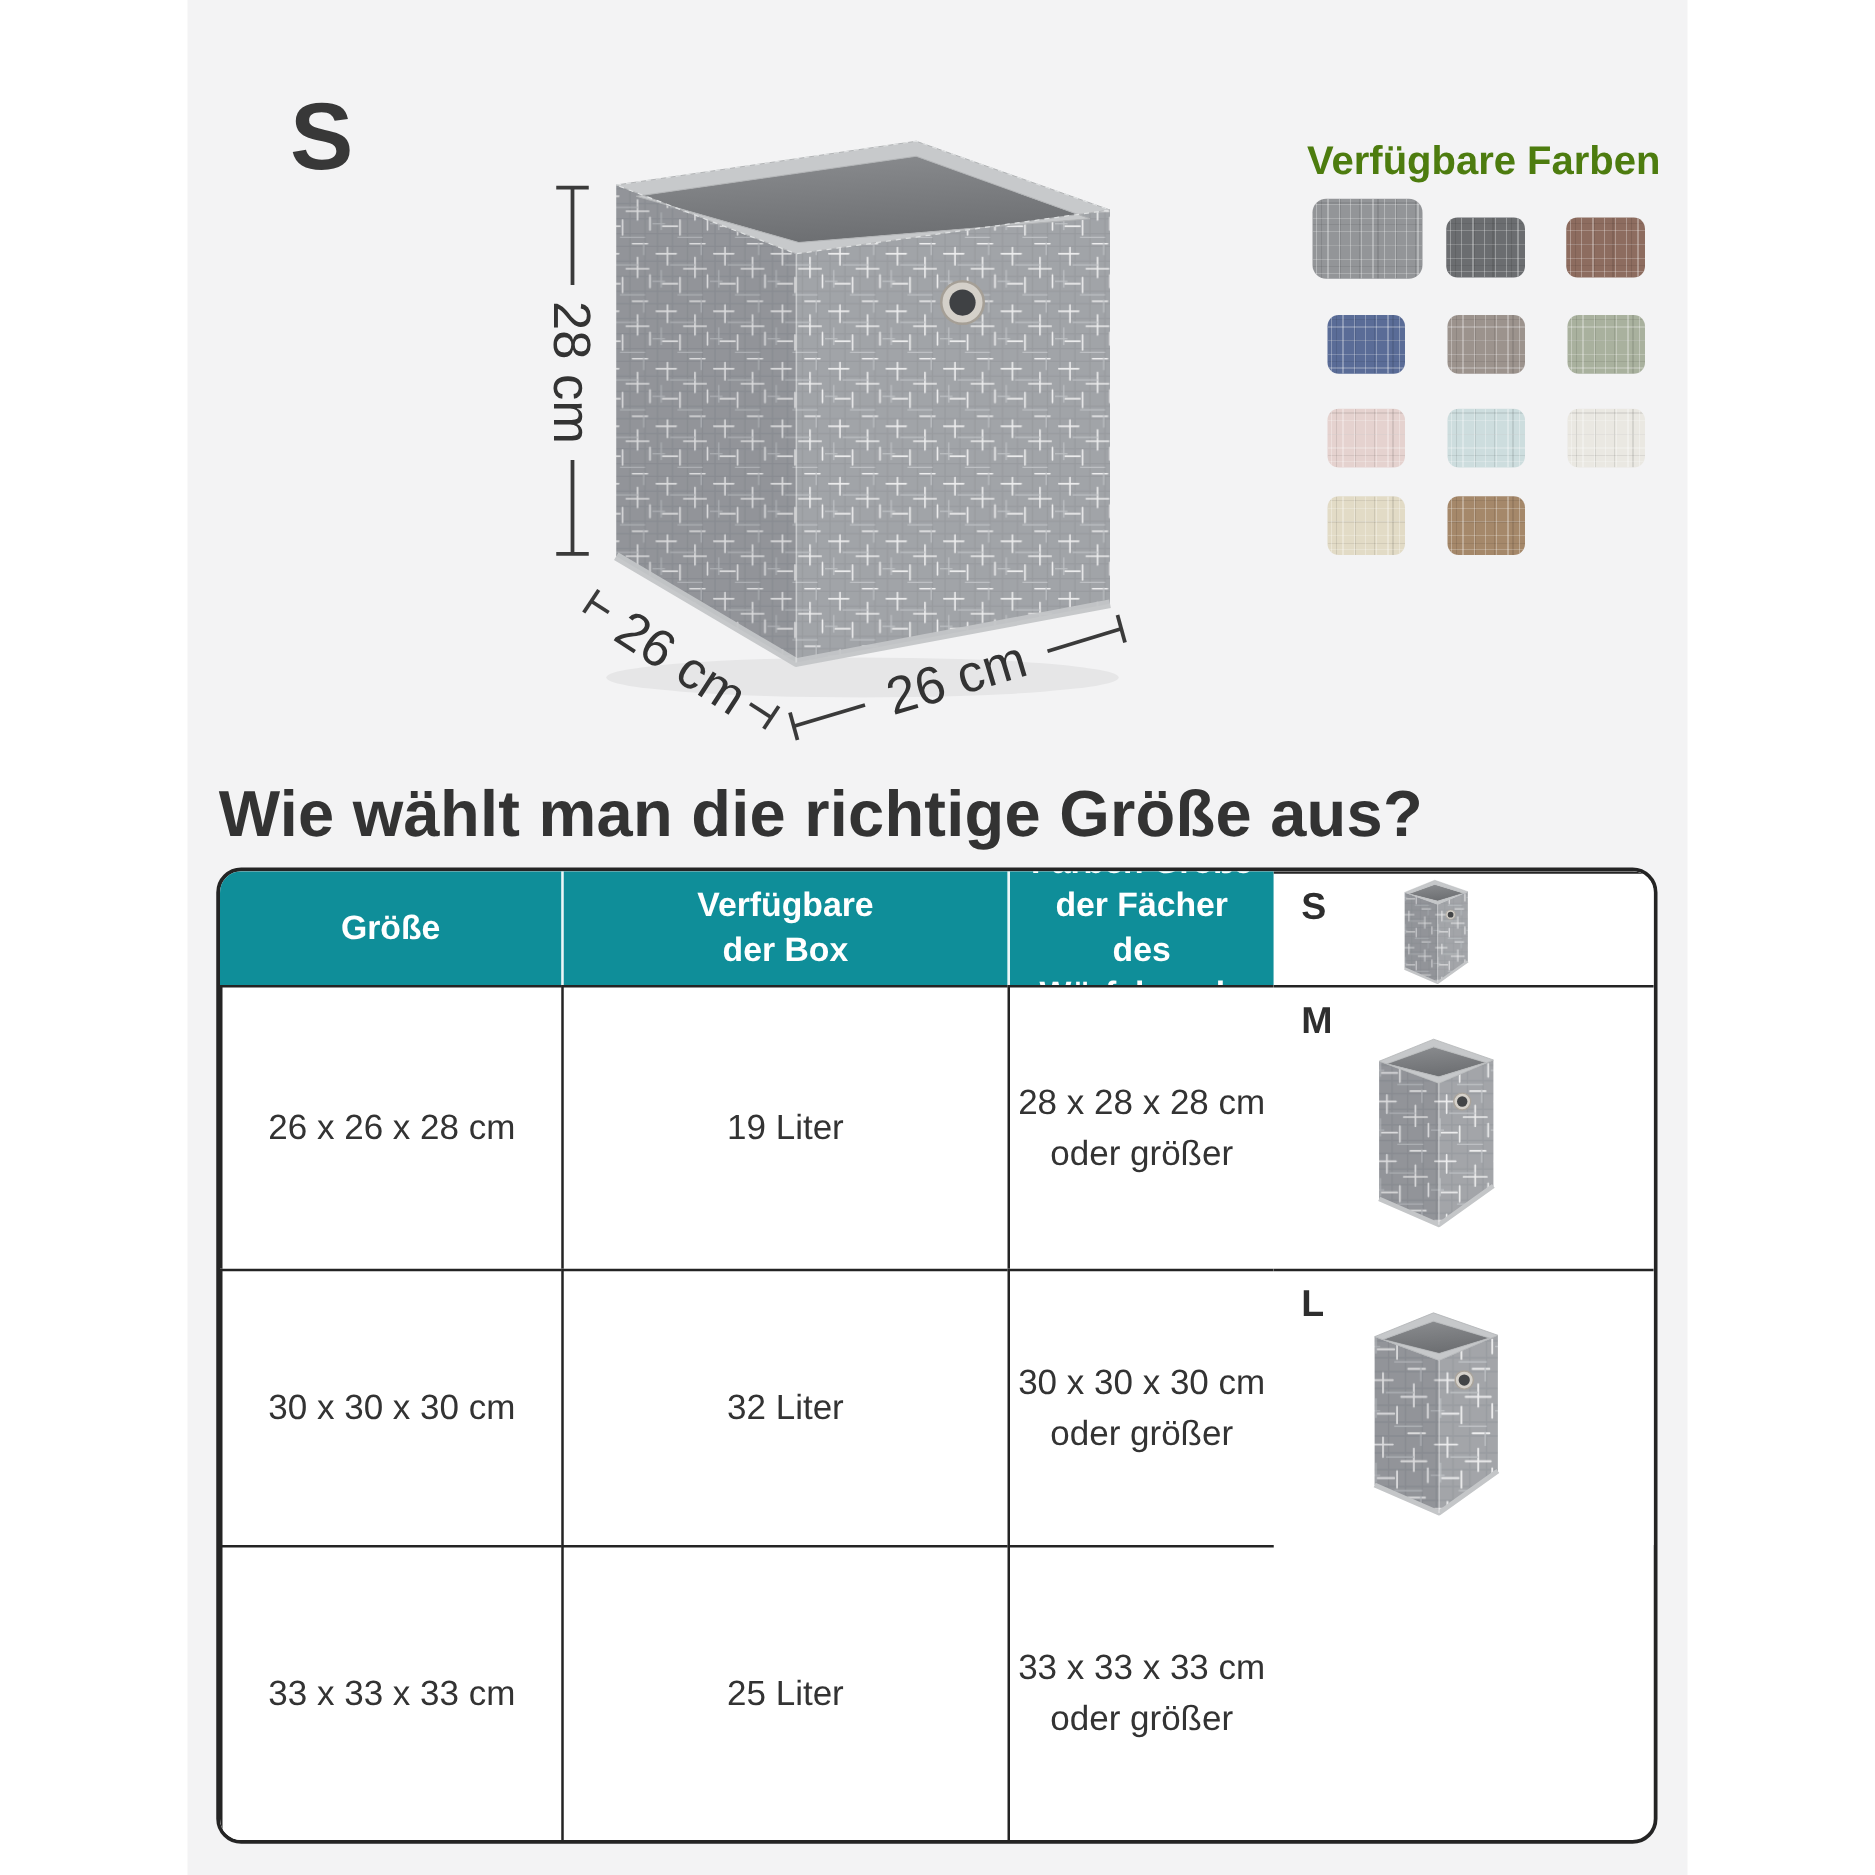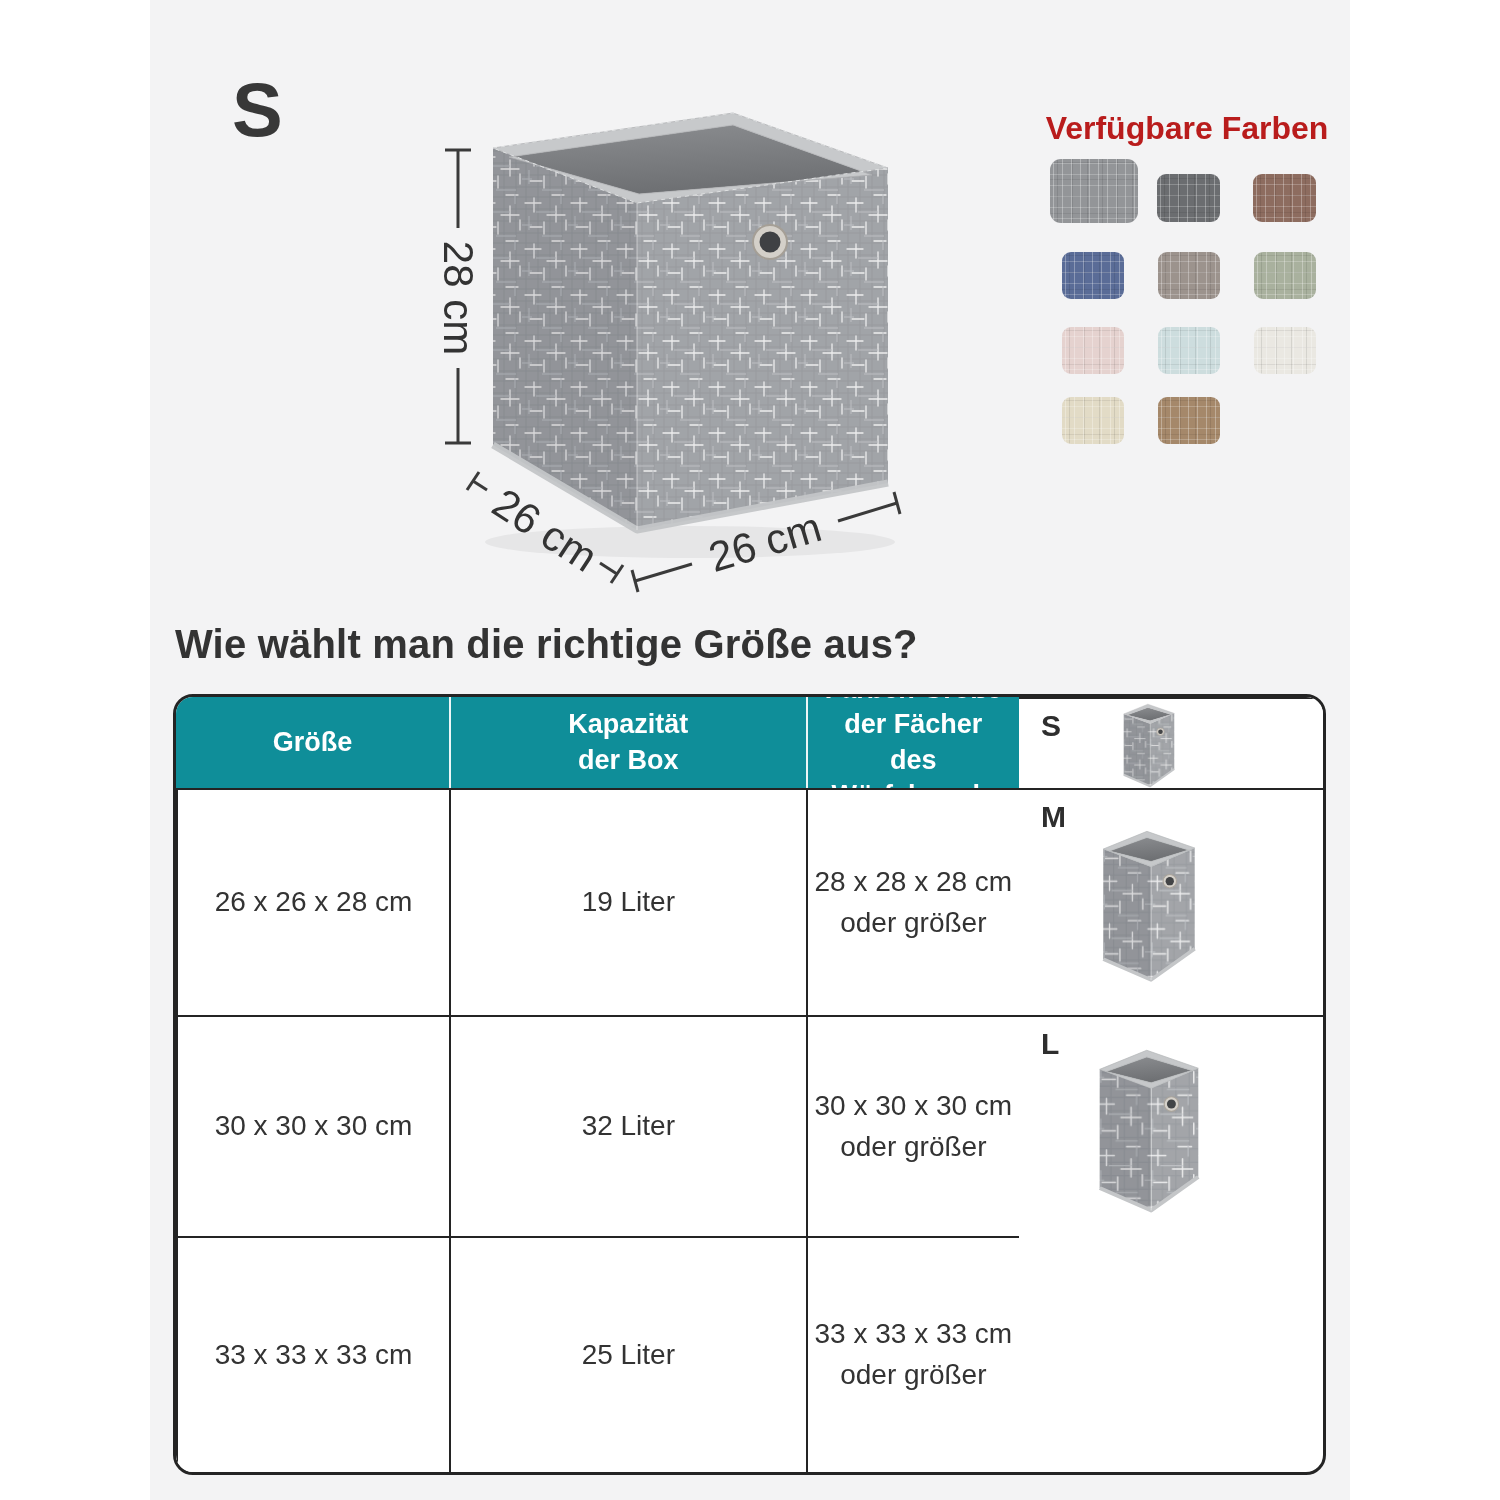--- a/index.html
+++ b/index.html
@@ -14,39 +14,39 @@
   .size-letter{
     position:absolute;left:232px;top:72px;
     font-size:76px;font-weight:bold;color:#383838;line-height:1;
   }
 
   #product-svg{position:absolute;left:430px;top:100px;}
 
   
   .colors-title{
     position:absolute;left:1044px;top:110px;width:286px;
-    text-align:center;font-size:32px;font-weight:bold;color:#b91c1c;
+    text-align:center;font-size:32px;font-weight:bold;color:#4d7c0f;
   }
   .swatch{
     position:absolute;border-radius:9px;overflow:hidden;
   }
   .swatch::after{
     content:"";position:absolute;inset:0;border-radius:inherit;
     background-image:
       repeating-linear-gradient(90deg, rgba(255,255,255,0) 0 3px, rgba(255,255,255,.30) 3px 4px, rgba(255,255,255,0) 4px 9px),
       repeating-linear-gradient(0deg, rgba(255,255,255,0) 0 4px, rgba(255,255,255,.22) 4px 5px, rgba(255,255,255,0) 5px 11px),
       repeating-linear-gradient(90deg, rgba(0,0,0,0) 0 7px, rgba(0,0,0,.09) 7px 8px, rgba(0,0,0,0) 8px 15px),
       repeating-linear-gradient(0deg, rgba(0,0,0,0) 0 9px, rgba(0,0,0,.07) 9px 10px, rgba(0,0,0,0) 10px 17px);
   }
   .swatch.selected{border-radius:11px;}
 
   
   .section-heading{
     position:absolute;left:175px;top:622px;
-    font-size:40px;font-weight:bold;color:#333333;letter-spacing:.2px;
+    font-size:52px;font-weight:bold;color:#333333;letter-spacing:.2px;
   }
 
   
   .size-table{
     position:absolute;left:173px;top:694px;width:1153px;height:781px;
     box-sizing:border-box;background:#ffffff;
     border:3px solid #242424;border-radius:20px;overflow:hidden;
     display:grid;
     grid-template-columns:23.8% 31.1% 18.6% 1fr;
     grid-template-rows:91px 227px 221px 1fr;
@@ -169,21 +169,21 @@
   <div class="swatch" style="left: 1062px; top: 397px; width: 62px; height: 47px; background-color: rgb(226, 219, 198);"></div>
   <div class="swatch" style="left: 1158px; top: 397px; width: 62px; height: 47px; background-color: rgb(165, 136, 106);"></div>
 
   <div class="section-heading">Wie wählt man die richtige Größe aus?</div>
 
   <div class="size-table">
     <div class="hcell">
       <div>Größe</div>
     </div>
     <div class="hcell vline">
-      <div>Kapazität</div>
+      <div>Verfügbare</div>
       <div>der Box</div>
     </div>
     <div class="hcell vline">
       <div>Farben Größe der Fächer</div>
       <div>des Würfelregals</div>
     </div>
 
     <div class="bcell cell-size">
       <span class="row-letter">S</span>
       <svg class="thumb" width="96" height="149">

